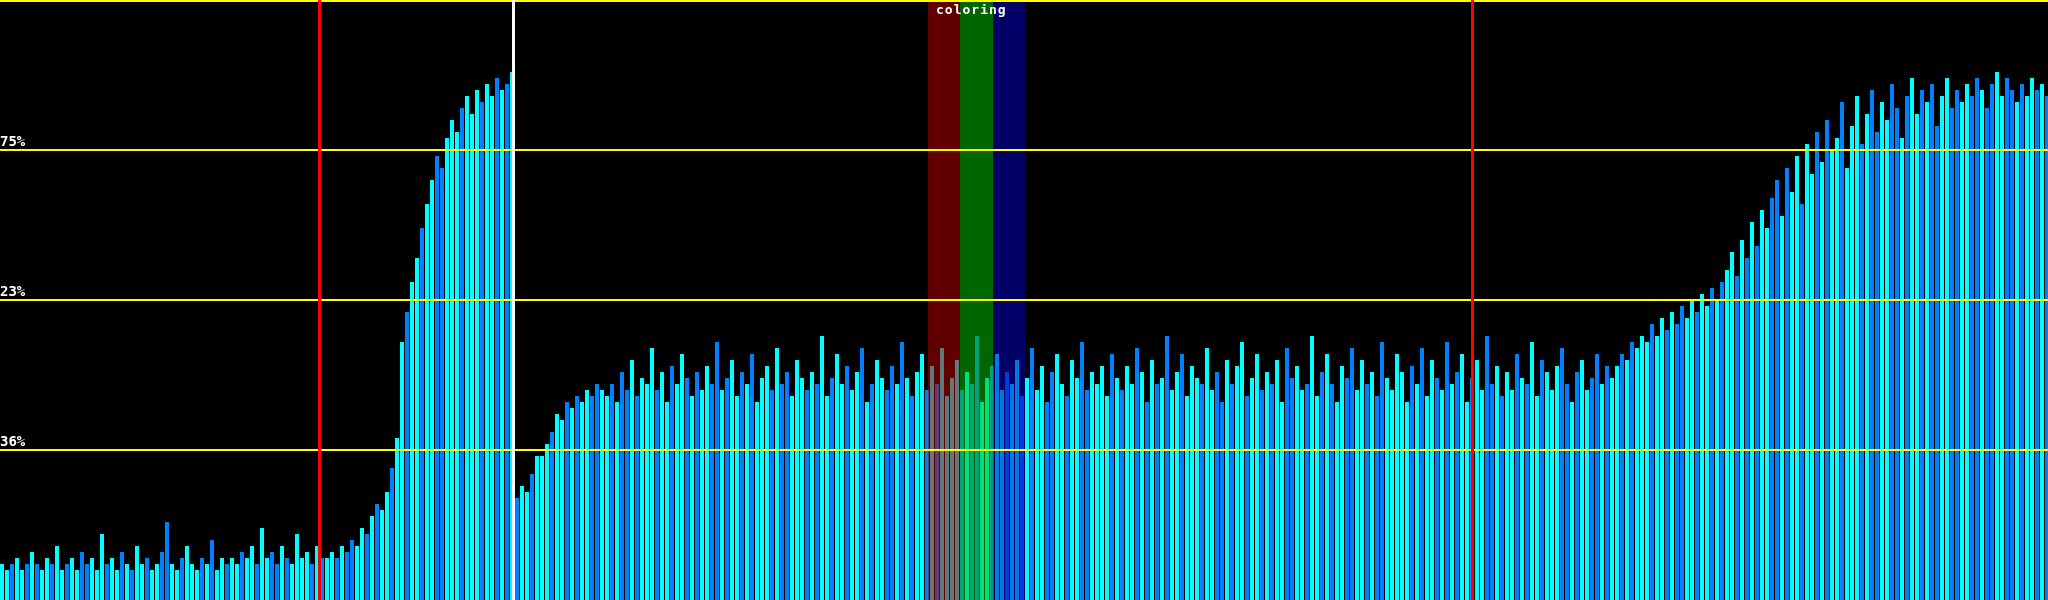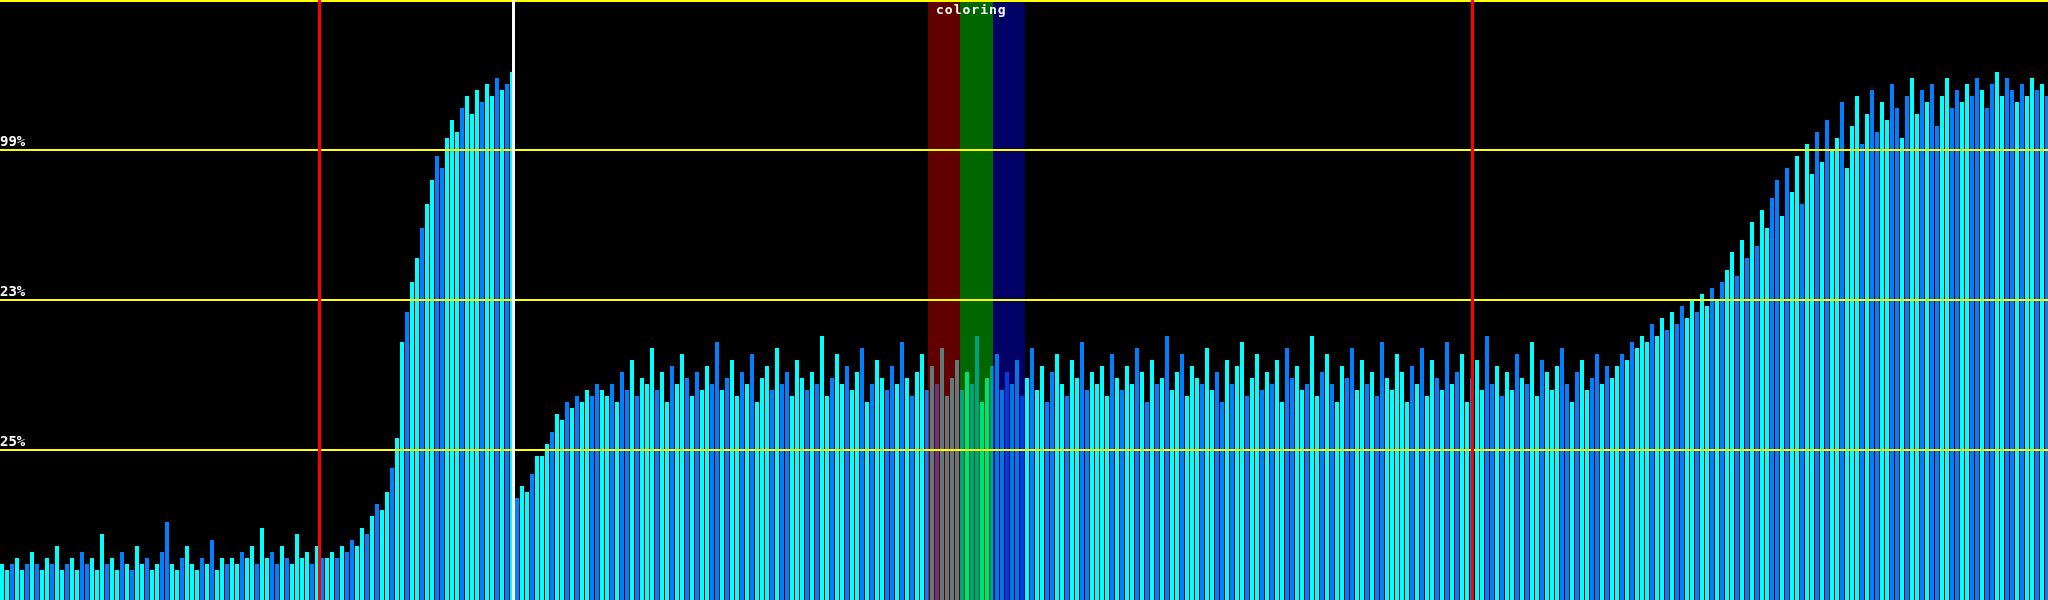--- a/index.html
+++ b/index.html
@@ -441,17 +441,17 @@
       <div class="hline" style="top: 0px; background: rgb(255, 255, 0);"></div>
       <div class="hline" style="top: 149px; background: rgb(255, 255, 0);"></div>
       <div class="hline" style="top: 299px; background: rgb(255, 255, 0);"></div>
       <div class="hline" style="top: 449px; background: rgb(255, 255, 0);"></div>
       <div class="vline" style="left: 318px; background: rgb(255, 0, 0);"></div>
       <div class="vline" style="left: 512px; background: rgb(255, 255, 255);"></div>
       <div class="vline" style="left: 1471px; background: rgb(255, 0, 0);"></div>
     </div>
   <div class="layer z-text" id="text-layer">
     <div class="annotation" style="left: 936px; top: 3px;">coloring</div>
-  <div class="pctlabel" style="top: 134px;">99%</div>
+  <div class="pctlabel" style="top: 134px;">75%</div>
       <div class="pctlabel" style="top: 284px;">23%</div>
-      <div class="pctlabel" style="top: 434px;">25%</div>
+      <div class="pctlabel" style="top: 434px;">36%</div>
     </div>
 </div>
 
 </body></html>

